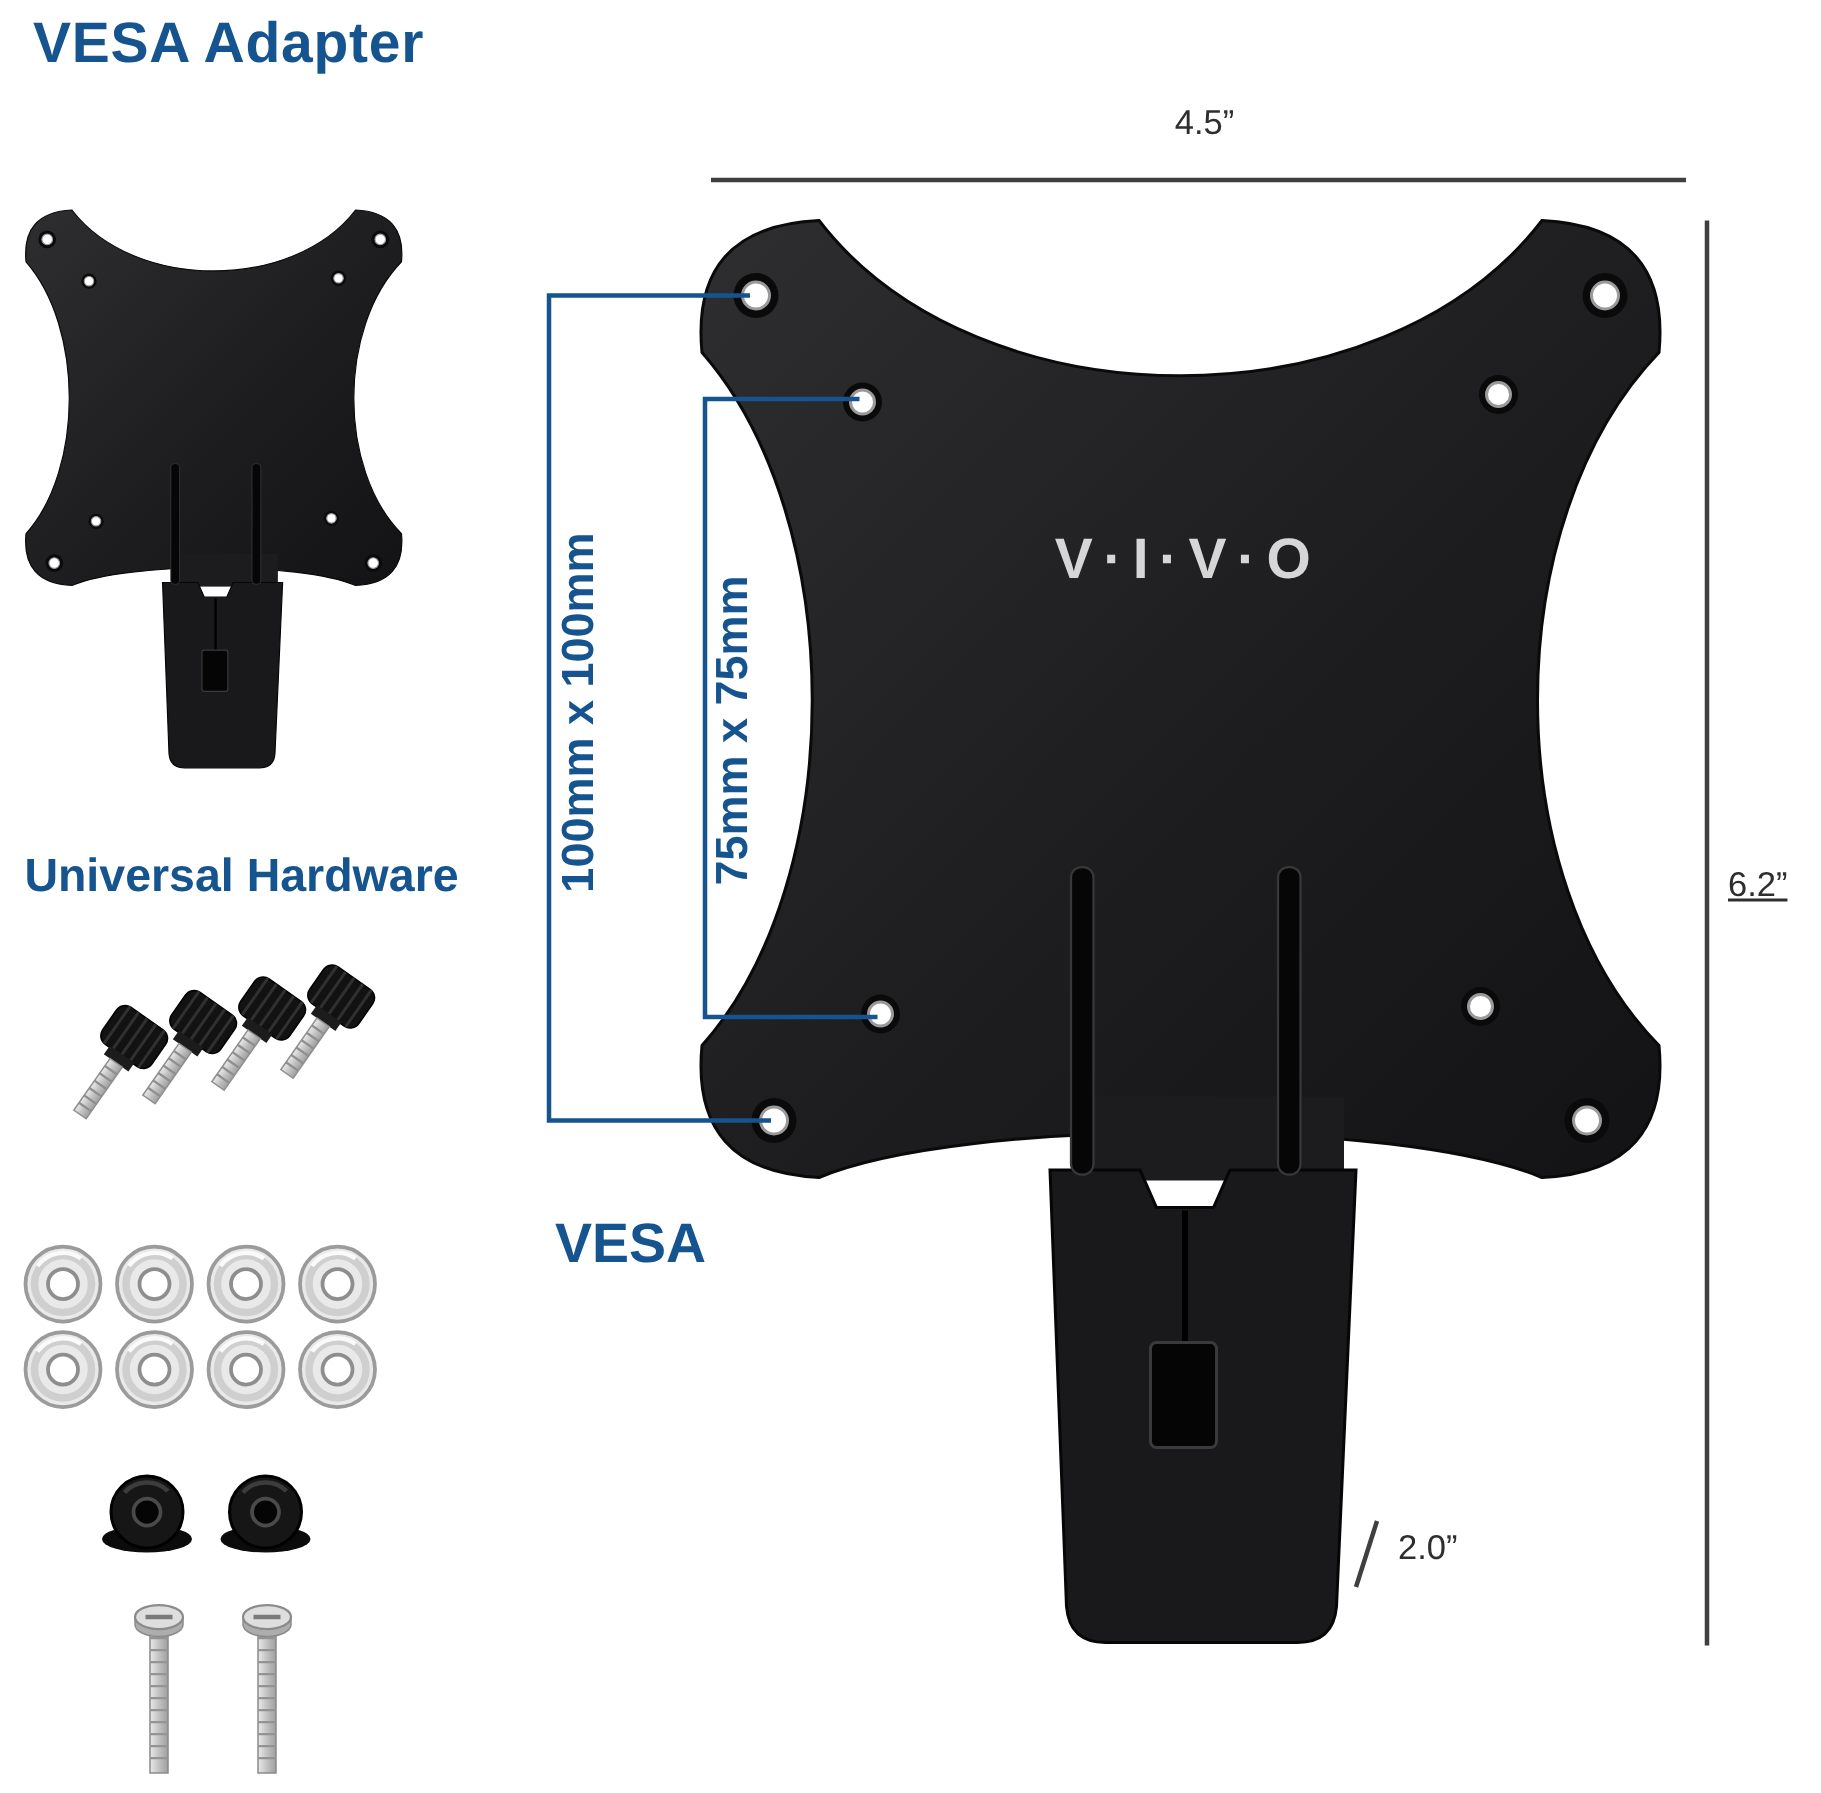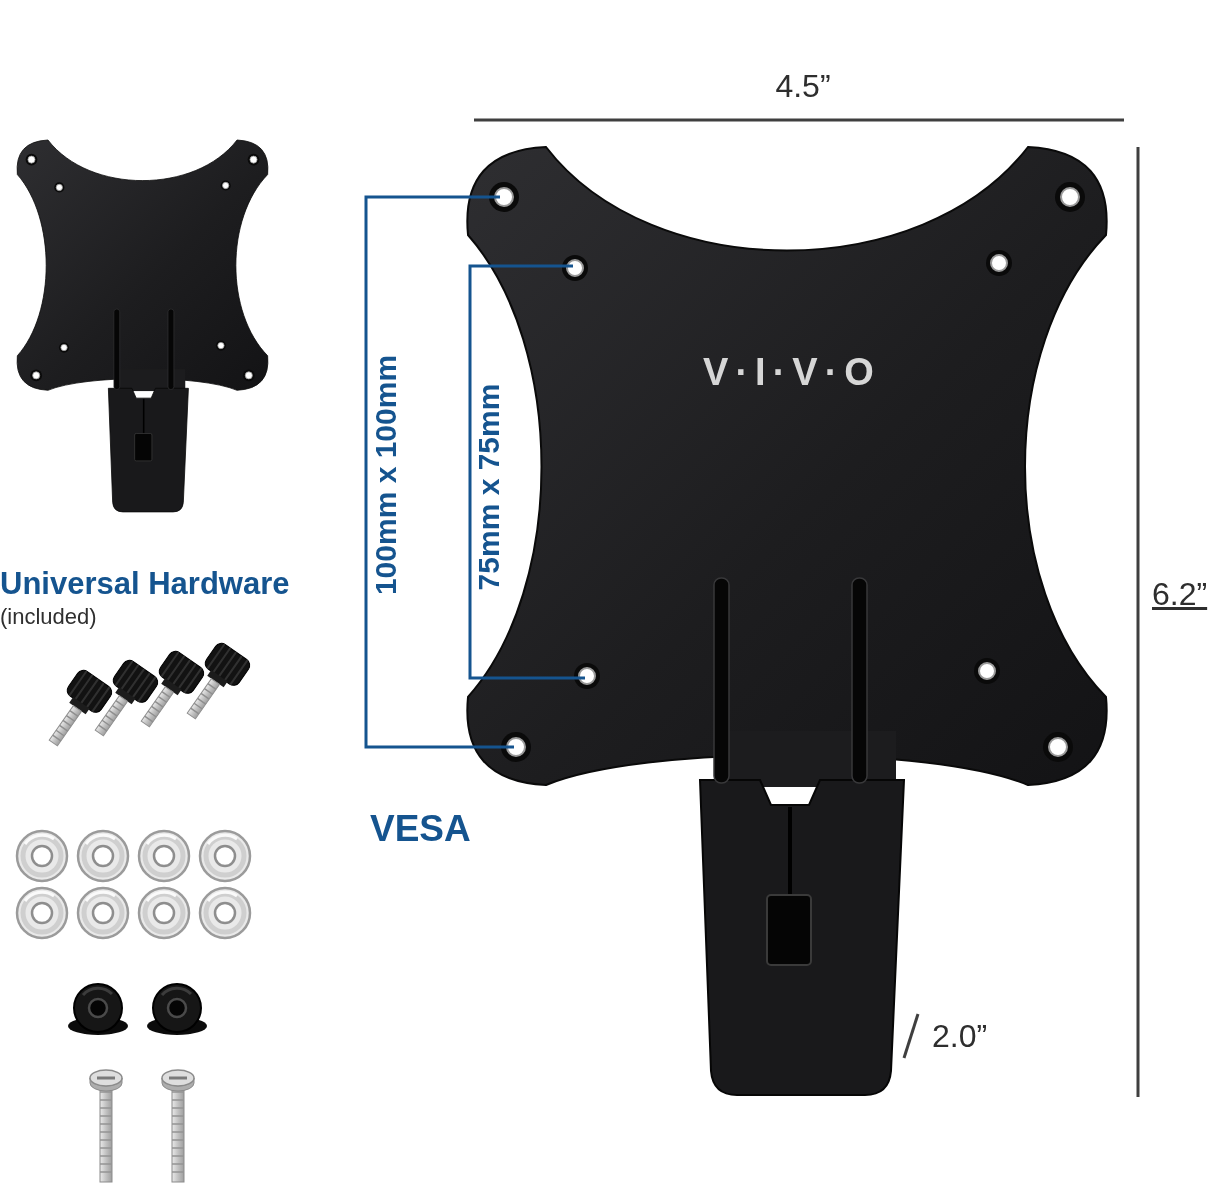--- a/index.html
+++ b/index.html
@@ -9,28 +9,28 @@
   .title {
     position: absolute; left: 22px; top: 8px;
     font-size: 38px; font-weight: bold; color: #15548f;
     letter-spacing: 0.5px;
   }
   .subtitle {
     position: absolute; left: 22px; top: 56px;
     font-size: 36px; font-weight: 400; color: #5d8fbe;
   }
 
-  .hw-block { position: absolute; left: 0px; top: 566px; width: 322px; }
+  .hw-block { position: absolute; left: 0px; top: 566px; width: 322px; text-align: center; }
   .hw-heading { font-size: 31px; font-weight: bold; color: #15548f; }
   .hw-sub { font-size: 22px; color: #2f2f2f; margin-top: 2px; }
 
   .svg-abs { position: absolute; }
 
   .dim-label {
-    position: absolute; color: #2e2e2e; font-size: 32px; font-weight: 500;
+    position: absolute; color: #2e2e2e; font-size: 23px; font-weight: 500;
   }
   .dim-label.center { text-align: center; }
 
   .vesa-mm-label {
     position: absolute; color: #15548f; font-size: 30px; font-weight: bold;
     text-align: center; transform: rotate(-90deg); transform-origin: center;
     white-space: nowrap;
   }
   .vesa-word {
     position: absolute; left: 370px; top: 808px;
@@ -115,28 +115,28 @@
       <g id="mscrew">
         <rect x="-6" y="12" width="12" height="100" fill="url(#metalGrad)" stroke="#8b8b8b" stroke-width="1"></rect>
         <path d="M-6,22 h12 M-6,30 h12 M-6,38 h12 M-6,46 h12 M-6,54 h12 M-6,62 h12 M-6,70 h12 M-6,78 h12 M-6,86 h12 M-6,94 h12 M-6,102 h12" stroke="#949494" stroke-width="1.5"></path>
         <path d="M-16,8 a16,8 0 0 0 32,0 l0,5 a16,8 0 0 1 -32,0 z" fill="#adadad" stroke="#8b8b8b" stroke-width="1"></path>
         <ellipse cx="0" cy="8" rx="16" ry="8" fill="#dedede" stroke="#8b8b8b" stroke-width="1.5"></ellipse>
         <line x1="-9" y1="8" x2="9" y2="8" stroke="#7a7a7a" stroke-width="3"></line>
       </g>
     </defs>
   </svg>
 
+  <div class="title">VESA Adapter</div>
 
   <svg class="svg-abs" style="left:15px; top:135px;" width="255" height="387" viewBox="0 0 650 985">
     <use href="#plateShape"></use>
   </svg>
 
   <div class="hw-block">
     <div class="hw-heading">Universal Hardware</div>
-    <div class="hw-sub">(included)</div>
   </div>
 
   <svg class="svg-abs" style="left:0px; top:638px;" width="310" height="557" viewBox="0 0 310 557">
     <g>
       <use href="#thumbscrew" transform="translate(82,64) rotate(35)"></use>
       <use href="#thumbscrew" transform="translate(128,54) rotate(35)"></use>
       <use href="#thumbscrew" transform="translate(174,45) rotate(35)"></use>
       <use href="#thumbscrew" transform="translate(220,37) rotate(35)"></use>
     </g>
     <g>

